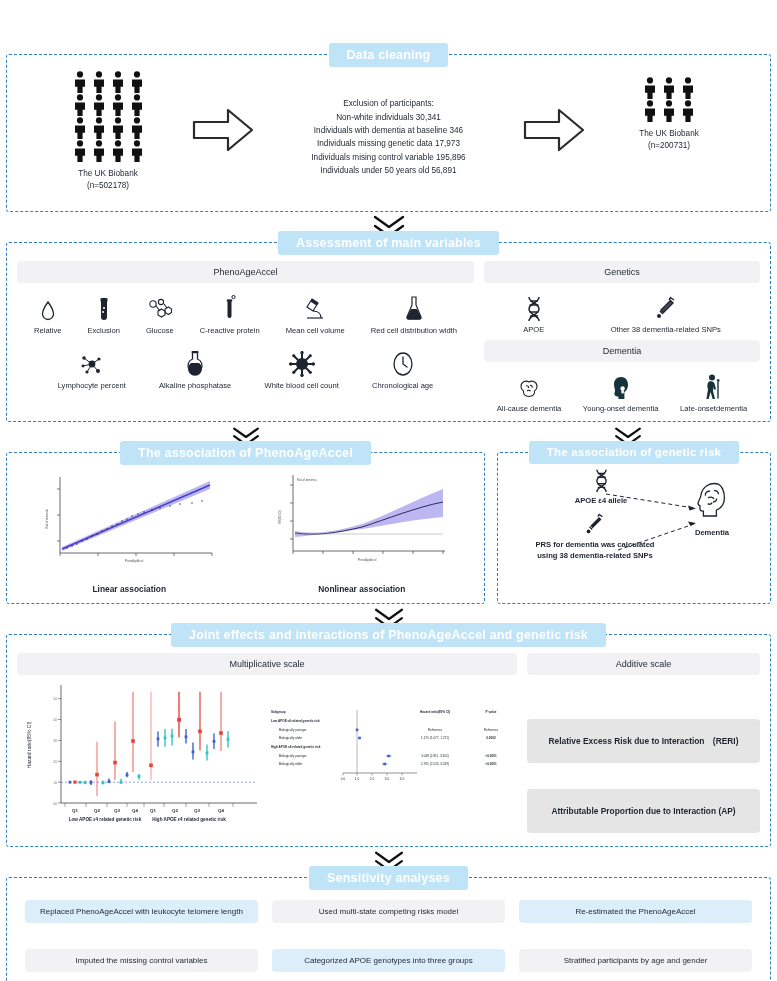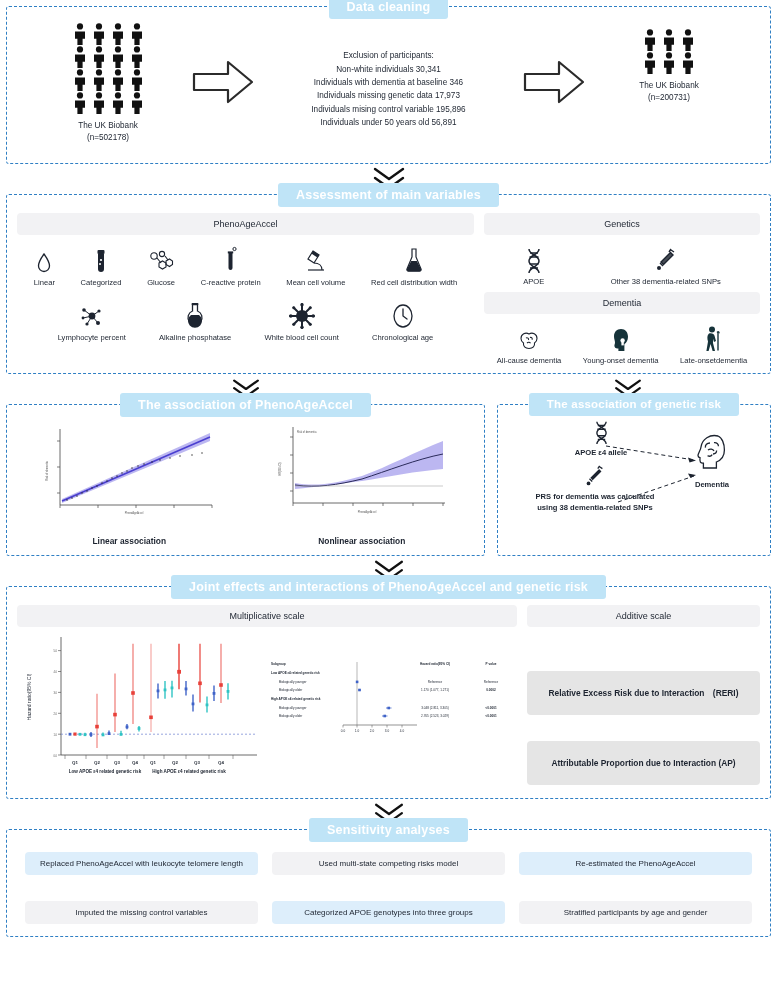--- a/index.html
+++ b/index.html
@@ -98,21 +98,21 @@
   
   .ft { font-size:3.1px; fill:#1d2430; font-family:"Liberation Sans", sans-serif; }
   .ftb { font-size:3.1px; fill:#1d2430; font-weight:bold; font-family:"Liberation Sans", sans-serif; }
   .axlab { font-size:2.6px; fill:#555; font-family:"Liberation Sans", sans-serif; }
 </style>
 </head>
 <body>
 
 <div class="page">
 
-  <div class="panel" style="height:158px;">
+  <div class="panel" style="height:158px;margin-top:48px;">
     <div class="banner-wrap">
       <span class="banner">Data cleaning</span>
     </div>
     <div class="s1-body">
 
       <div class="cohort">
         <div class="people big">
           <svg class="person" viewBox="0 0 16 22">
               <circle cx="8" cy="3.4" r="3.1" fill="#111"></circle>
               <path d="M3 8.6h10v7.2H10.6V22H5.4v-6.2H3z" fill="#111"></path>
@@ -252,32 +252,32 @@
       <div class="s2-left">
         <div class="strip">PhenoAgeAccel</div>
 
         <div class="icon-row">
           <div class="icon-item">
             <div class="glyph">
               <svg width="16" height="22" viewBox="0 0 16 22">
                   <path d="M8 2C8 2 2.5 9.5 2.5 14a5.5 5.5 0 0011 0C13.5 9.5 8 2 8 2z" fill="none" stroke="#1d2430" stroke-width="1.3"></path>
                 </svg>
             </div>
-            <div class="cap">Linear</div>
+            <div class="cap">Relative</div>
           </div>
           <div class="icon-item">
             <div class="glyph">
               <svg width="14" height="26" viewBox="0 0 14 26">
                   <rect x="3.5" y="2" width="7" height="4" rx="1" fill="#1d2430"></rect>
                   <path d="M4 6h6v15a3 3 0 01-6 0z" fill="#1d2430"></path>
                   <circle cx="7" cy="12" r="1.1" fill="#fff"></circle>
                   <circle cx="6" cy="16" r="1" fill="#fff"></circle>
                 </svg>
             </div>
-            <div class="cap">Categorized</div>
+            <div class="cap">Exclusion</div>
           </div>
           <div class="icon-item">
             <div class="glyph">
               <svg width="26" height="24" viewBox="0 0 26 24">
                   <g fill="none" stroke="#1d2430" stroke-width="1.1">
                     <circle cx="6" cy="6" r="3.2"></circle>
                     <circle cx="14" cy="4" r="2.6"></circle>
                     <path d="M9 8l4 5M17 6l3 4"></path>
                     <path d="M11 13l3.5-2 3.5 2v4l-3.5 2-3.5-2z"></path>
                     <path d="M18 11l3.5-2 3 2v3.5l-3 2-3.5-2z"></path>

